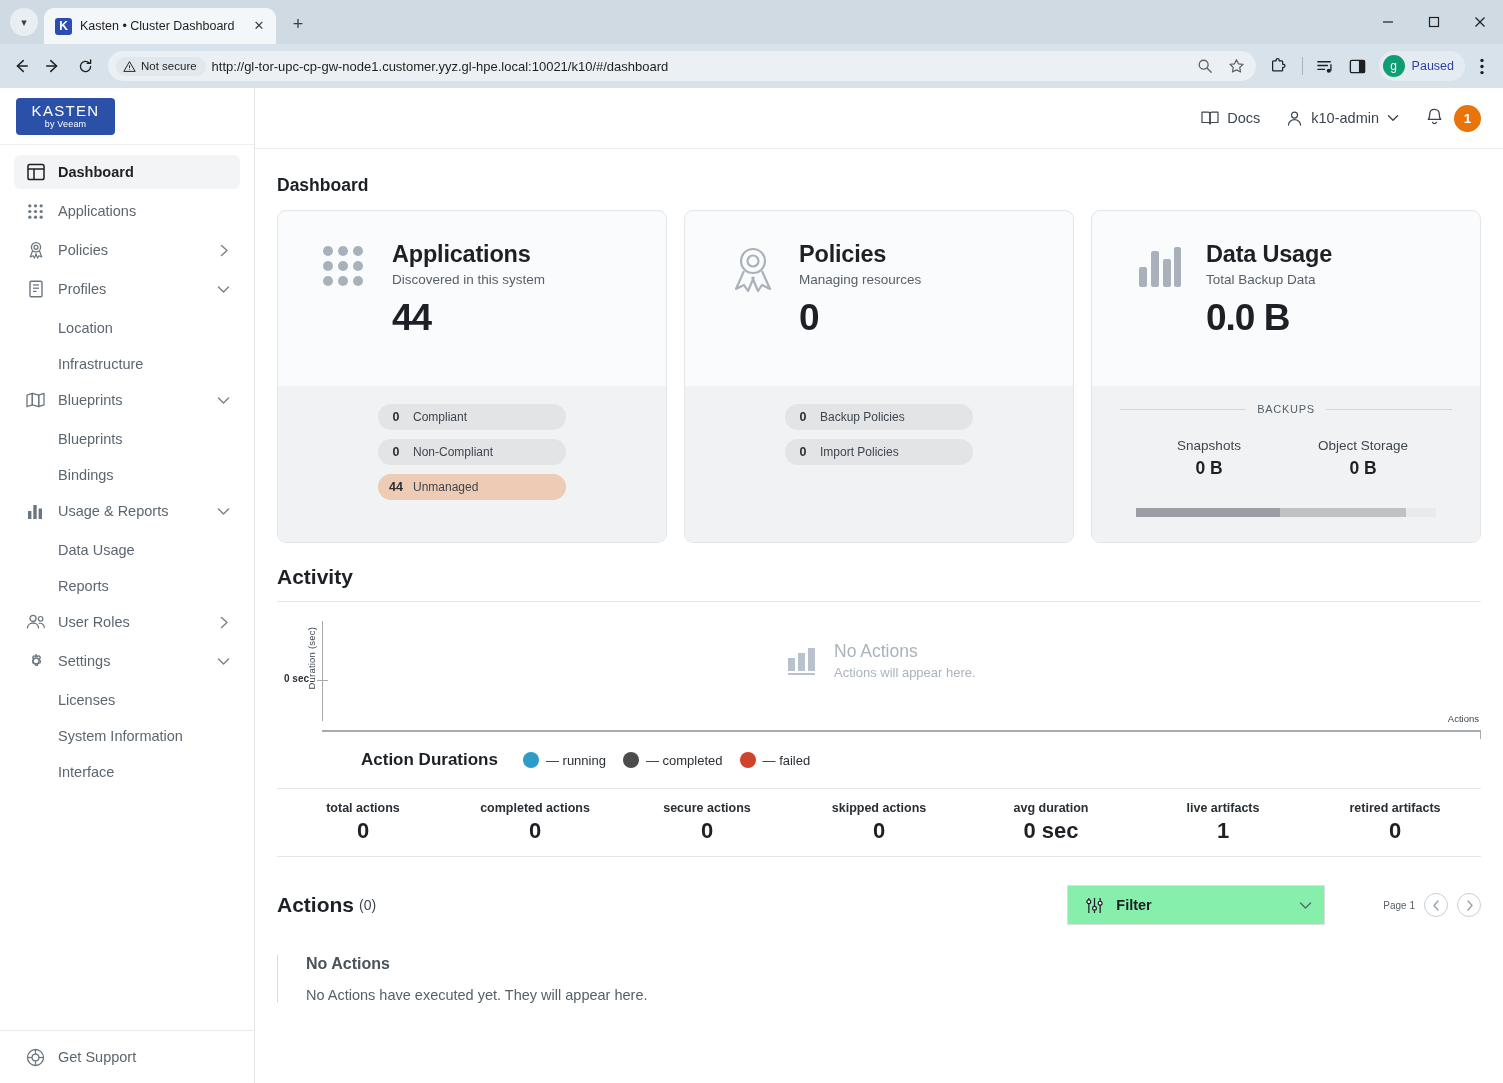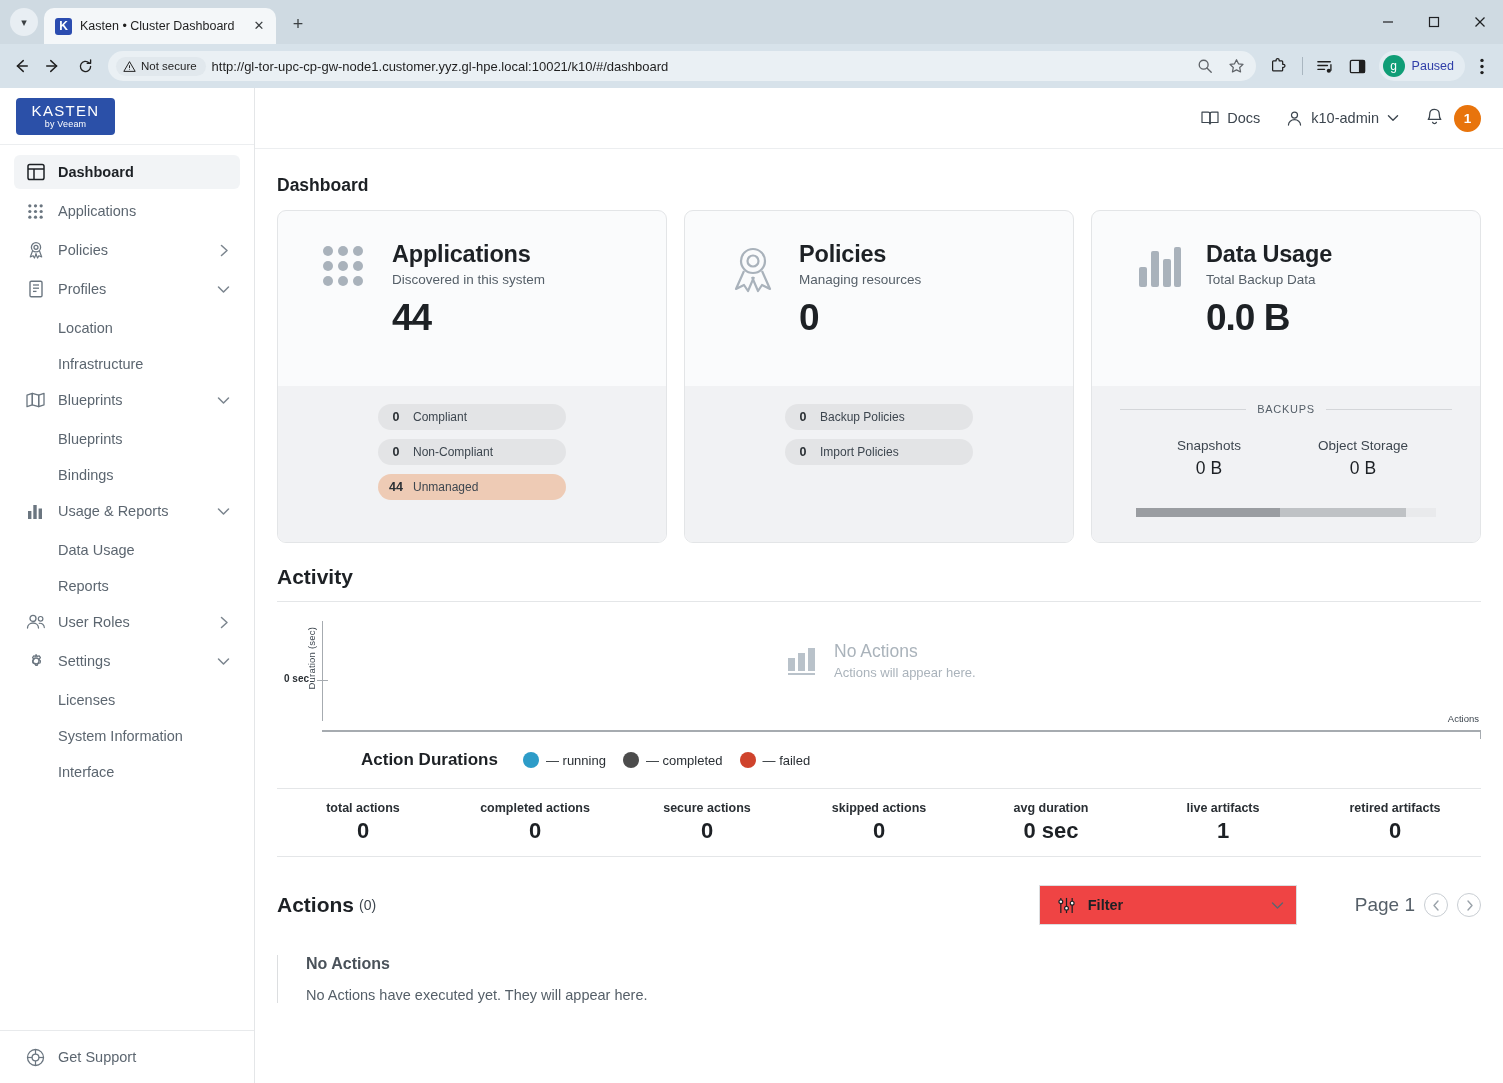--- a/index.html
+++ b/index.html
@@ -108,21 +108,21 @@
   .pill.warn { background: #eecbb5; }
   .pill-n { font-size: 12.5px; font-weight: 700; color: #2a2f34; min-width: 16px; text-align: center; }
   .pill-l { font-size: 12px; color: #3d464f; }
 
   .backups-div { width: calc(100% - 56px); margin: 13px 28px 0 28px; display: flex; align-items: center; }
   .backups-div .ln { flex: 1; height: 1px; background: #d4d6d9; }
   .backups-div .lbl { font-size: 11px; color: #555f68; letter-spacing: .7px; padding: 0 11px; }
   .bkrow { display: flex; width: 100%; padding: 0 40px; margin-top: 14px; }
   .bkcell { flex: 1; text-align: center; }
   .bk-l { font-size: 13.5px; color: #3d464f; }
-  .bk-v { font-size: 17.5px; font-weight: 400; color: #1d2125; margin-top: 5px; }
+  .bk-v { font-size: 17.5px; font-weight: 700; color: #1d2125; margin-top: 5px; }
   .bk-bar { margin: 20px 44px 0 44px; height: 9px; background: #e9eaec; display: flex; width: calc(100% - 88px); }
   .bk-bar .seg1 { width: 48%; background: #9a9da1; }
   .bk-bar .seg2 { width: 42%; background: #bfc2c5; }
 
   .section-h { font-size: 21px; font-weight: 700; color: #1d2125; margin: 22px 0 0 0; }
   .hr { height: 1px; background: #e4e6e8; margin-top: 12px; }
 
   .chart-area { position: relative; height: 125px; margin-top: 11px; }
   .yaxis { position: absolute; left: 45px; top: 8px; width: 1px; height: 100px; background: #a6abb0; }
   .ytick { position: absolute; left: 40px; top: 67px; width: 11px; height: 1px; background: #a6abb0; }
@@ -144,24 +144,24 @@
 
   .stats { display: flex; border-top: 1px solid #e4e6e8; border-bottom: 1px solid #e4e6e8; margin-top: 18px; padding: 12px 0 12px 0; }
   .stat { flex: 1; text-align: center; }
   .stat-l { font-size: 12.5px; font-weight: 700; color: #2a2f34; }
   .stat-v { font-size: 22px; font-weight: 700; color: #1d2125; margin-top: 3px; }
 
   .actions-bar { display: flex; align-items: center; margin-top: 28px; }
   .actions-title { font-size: 21px; font-weight: 700; color: #1d2125; }
   .actions-count { font-size: 14px; color: #3d464f; font-weight: 400; margin-left: 5px; }
   .spacer { flex: 1; }
-  .filter-box { width: 258px; height: 40px; border: 1px solid #dcdee0; display: flex; align-items: center; padding: 0 12px 0 18px; gap: 13px; background: #ef4444; }
+  .filter-box { width: 258px; height: 40px; border: 1px solid #dcdee0; display: flex; align-items: center; padding: 0 12px 0 18px; gap: 13px; background: #86efac; }
   .filter-lbl { font-size: 14.5px; font-weight: 700; color: #1d2125; flex: 1; }
   .pager { display: flex; align-items: center; gap: 9px; margin-left: 58px; }
-  .pager-lbl { font-size: 19px; color: #555f68; }
+  .pager-lbl { font-size: 10px; color: #555f68; }
   .pg-btn { width: 24px; height: 24px; border-radius: 12px; border: 1px solid #c9ced3; color: #9aa2a9; display: flex; align-items: center; justify-content: center; font-size: 11px; }
 
   .empty-panel { margin-top: 30px; border-left: 1px solid #dcdee0; padding: 0 0 0 28px; }
   .empty-t { font-size: 16px; font-weight: 700; color: #4a525a; }
   .empty-s { font-size: 14.5px; color: #555f68; margin-top: 14px; }
 
   svg { display: block; }
 </style>
 </head>
 <body>

